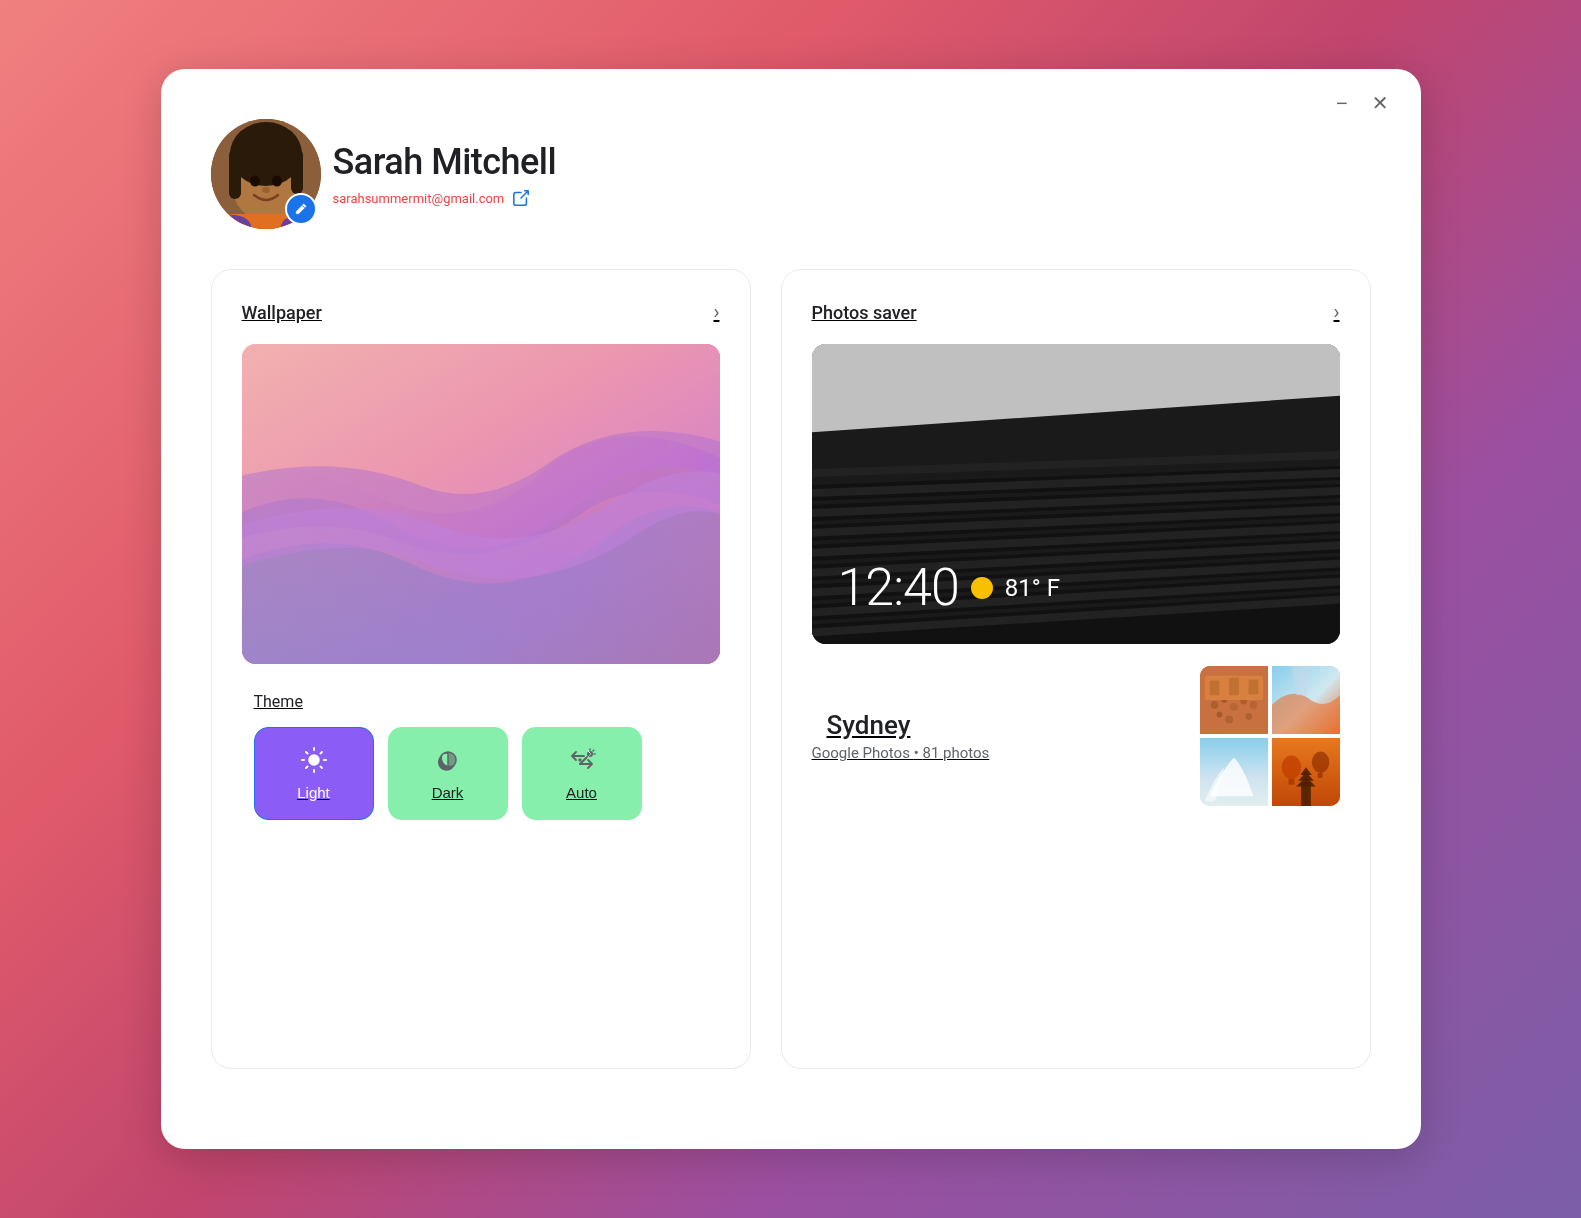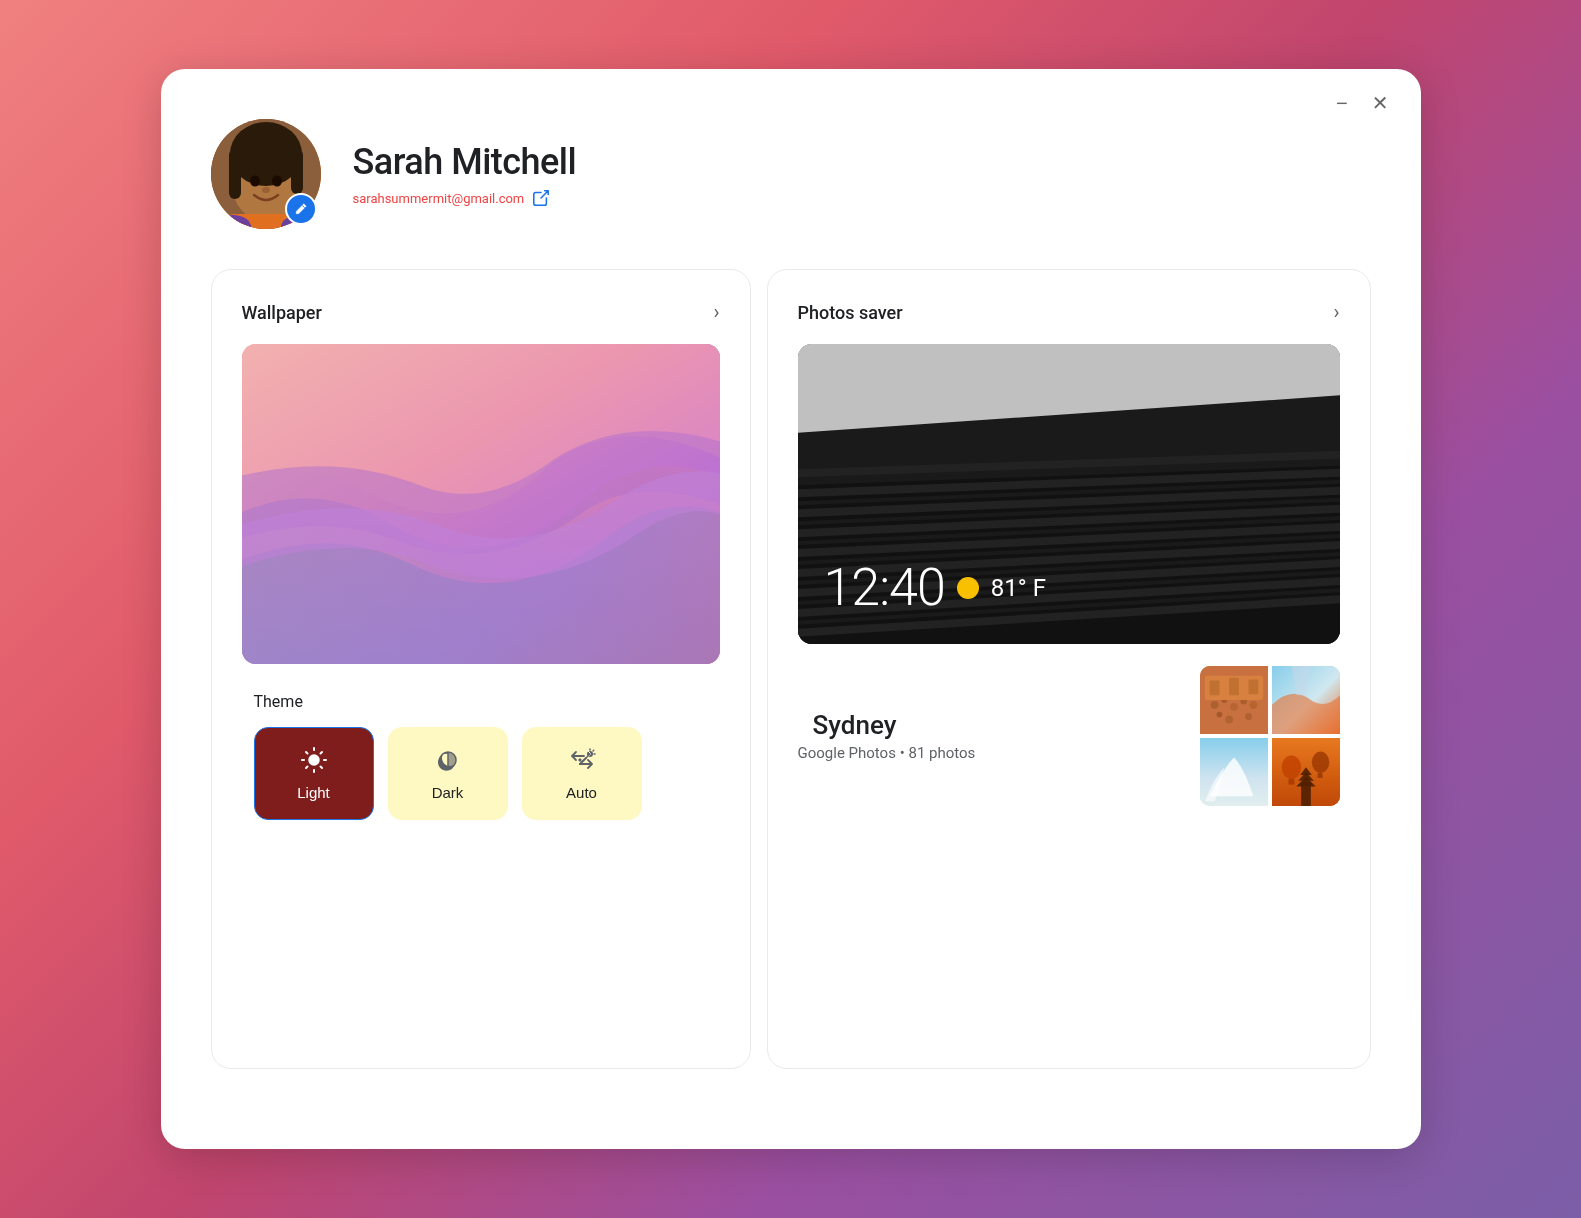--- a/index.html
+++ b/index.html
@@ -43,21 +43,21 @@
       line-height: 1;
       padding: 4px;
       display: flex;
       align-items: center;
       justify-content: center;
     }
 
     .profile-section {
       display: flex;
       align-items: center;
-      gap: 32px;
+      gap: 12px;
       margin-bottom: 40px;
       margin-top: 10px;
       text-align: right;
     }
 
     .avatar-container {
       position: relative;
       width: 110px;
       height: 110px;
       flex-shrink: 0;
@@ -121,22 +121,23 @@
       text-decoration: none;
     }
 
     .profile-email svg {
       width: 18px;
       height: 18px;
     }
 
     .cards-row {
       display: flex;
-      gap: 16px;
+      gap: 30px;
       height: calc(100% - 190px);
+      text-decoration: underline;
     }
 
     .card {
       background: #fff;
       border: 1.5px solid #e8eaed;
       border-radius: 20px;
       padding: 30px 30px 30px 30px;
       display: flex;
       flex-direction: column;
     }
@@ -209,27 +210,27 @@
       border-radius: 14px;
       border: 1.5px solid transparent;
       cursor: pointer;
       font-size: 15px;
       font-weight: 500;
       min-width: 120px;
       transition: all 0.15s;
     }
 
     .theme-btn.active {
-      background: #7f1d1d;
+      background: #8b5cf6;
       color: #fff;
       border-color: #1a73e8;
     }
 
     .theme-btn.inactive {
-      background: #fef9c3;
+      background: #86efac;
       color: #202124;
       border-color: transparent;
     }
 
     .theme-btn svg {
       width: 28px;
       height: 28px;
     }
 
     .screensaver-preview {

